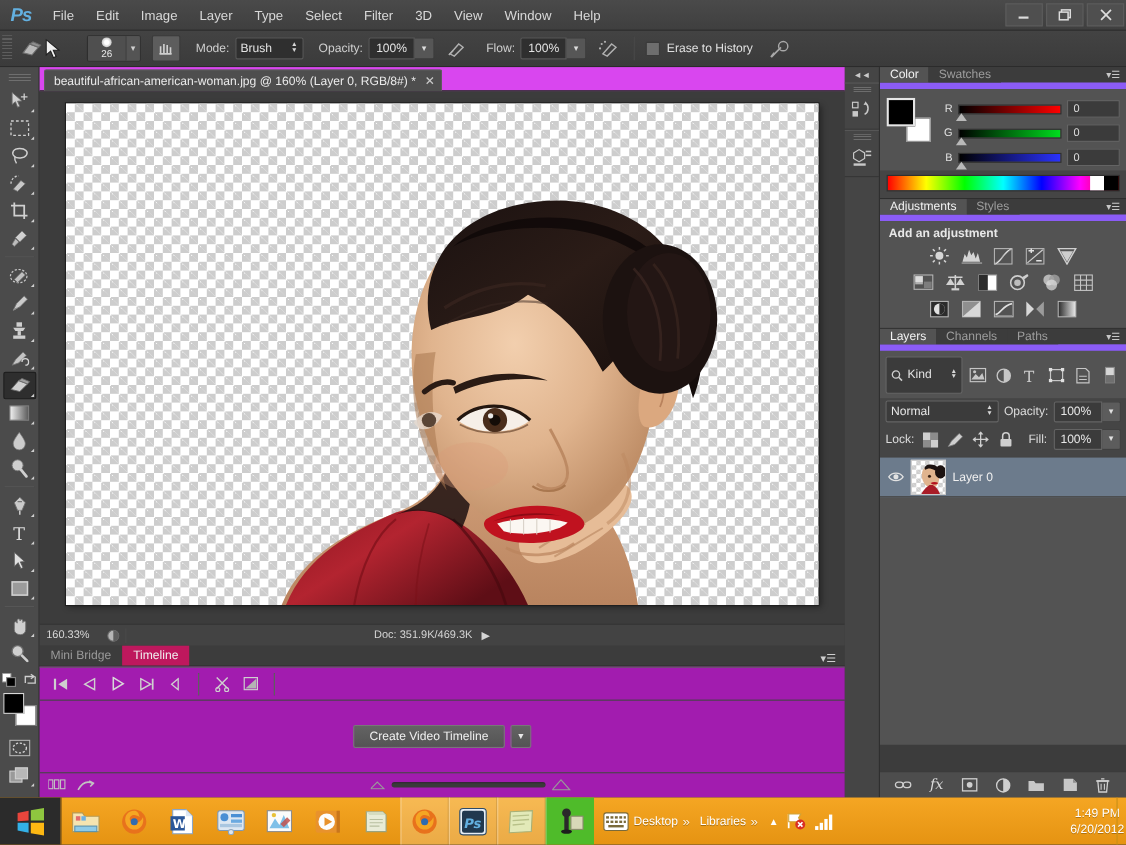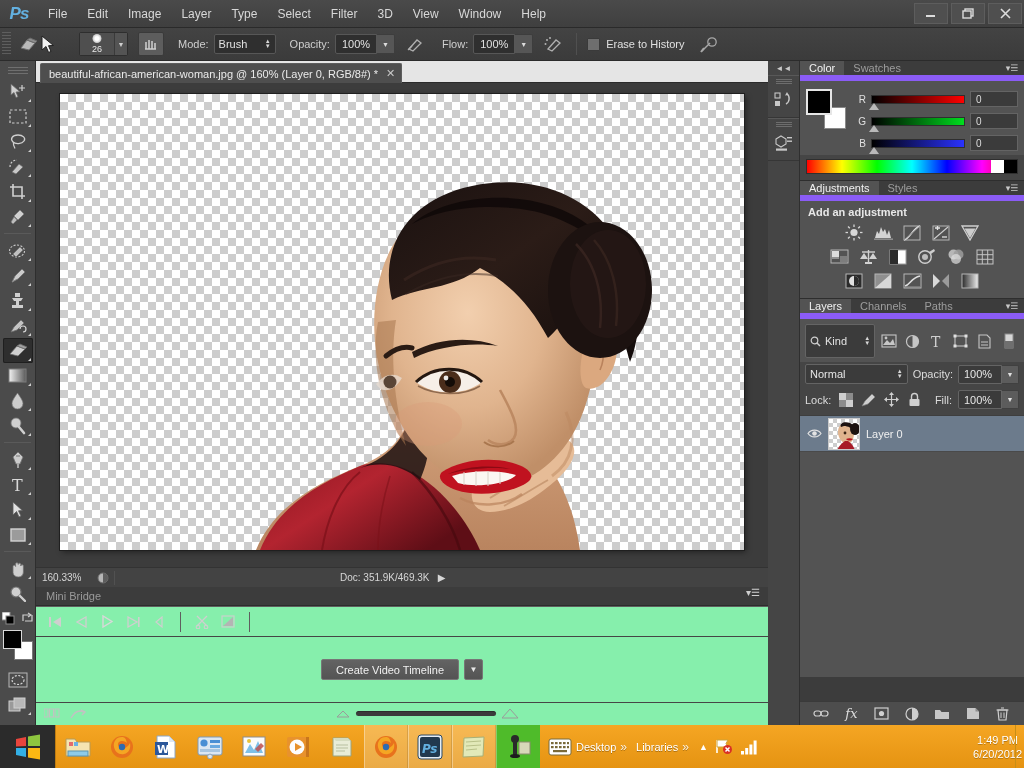--- a/index.html
+++ b/index.html
@@ -113,21 +113,21 @@
     width:0;height:0;border-left:3px solid transparent;border-bottom:3px solid #cfcfcf;
   }
   .tool-div { height:1px; background:#3a3a3a; margin:4px 4px; border-bottom:1px solid #5a5a5a; }
   .swatches-tool { position:relative; width:32px; height:32px; margin:4px auto 0; }
   .sw-fg { position:absolute; left:1px; top:1px; width:19px; height:19px; background:#000; border:1px solid #d8d8d8; }
   .sw-bg { position:absolute; left:12px; top:12px; width:19px; height:19px; background:#fff; border:1px solid #777; }
 
   
   .doc-tabbar {
     position:absolute; top:61px; left:36px; width:732px; height:22px;
-    background:#e5e5e5; border-bottom:1px solid #2b2b2b;
+    background:#d946ef; border-bottom:1px solid #2b2b2b;
   }
   .doc-tab {
     position:absolute; left:4px; top:2px; height:20px;
     background:#4e4e4e; border:1px solid #5d5d5d; border-bottom:none;
     display:flex; align-items:center; padding:0 6px 0 8px; gap:8px;
     border-radius:2px 2px 0 0;
     color:#eaeaea; font-size:11px;
   }
   .tab-close { font-size:11px; color:#c8c8c8; }
 
@@ -159,35 +159,34 @@
   }
   .sb-zoom { width:56px; padding-left:6px; }
   .sb-icon { width:22px; display:flex; align-items:center; justify-content:center; }
   .sb-sep { width:1px; height:14px; background:#343434; border-right:1px solid #515151; }
   .sb-doc { flex:1; text-align:right; }
   .sb-play { width:24px; display:flex; align-items:center; justify-content:center; }
 
   
   .bottom-tabs {
     position:absolute; top:587px; left:36px; width:732px; height:19px;
-    background:#3c3c3c; display:flex; align-items:flex-start;
+    background:#3c3c3c; display:flex; align-items:flex-end;
     border-bottom:1px solid #2c2c2c;
-    gap:16px;
   }
   .btab {
     height:18px; padding:0 10px; display:flex; align-items:center;
     font-size:11px; color:#9a9a9a; background:#3c3c3c;
   }
-  .btab.active { background:#ec4899; color:#f0f0f0;margin-top:23px; }
+  .btab.active { background:#be185d; color:#f0f0f0;margin-top:23px; }
   .bottom-menu { margin-left:auto; padding-right:8px; color:#cfcfcf; font-size:10px; }
 
   
   .timeline {
     position:absolute; top:606px; left:36px; width:732px; height:119px;
-    background:#86efac; border-top:1px solid #5e5e5e;
+    background:#a21caf; border-top:1px solid #5e5e5e;
   }
   .tl-toolrow {
     height:30px; display:flex; align-items:center; padding-left:8px; gap:4px;
     border-bottom:1px solid #454545;
   }
   .tl-btn { width:22px; height:20px; display:flex;align-items:center;justify-content:center; color:#cfcfcf; }
   .tl-sep2 { width:1px;height:20px;background:#454545;border-right:1px solid #5f5f5f;margin:0 6px; }
   .tl-body {
     height:66px; display:flex; align-items:center; justify-content:center; gap:5px;
     border-bottom:1px solid #464646;

